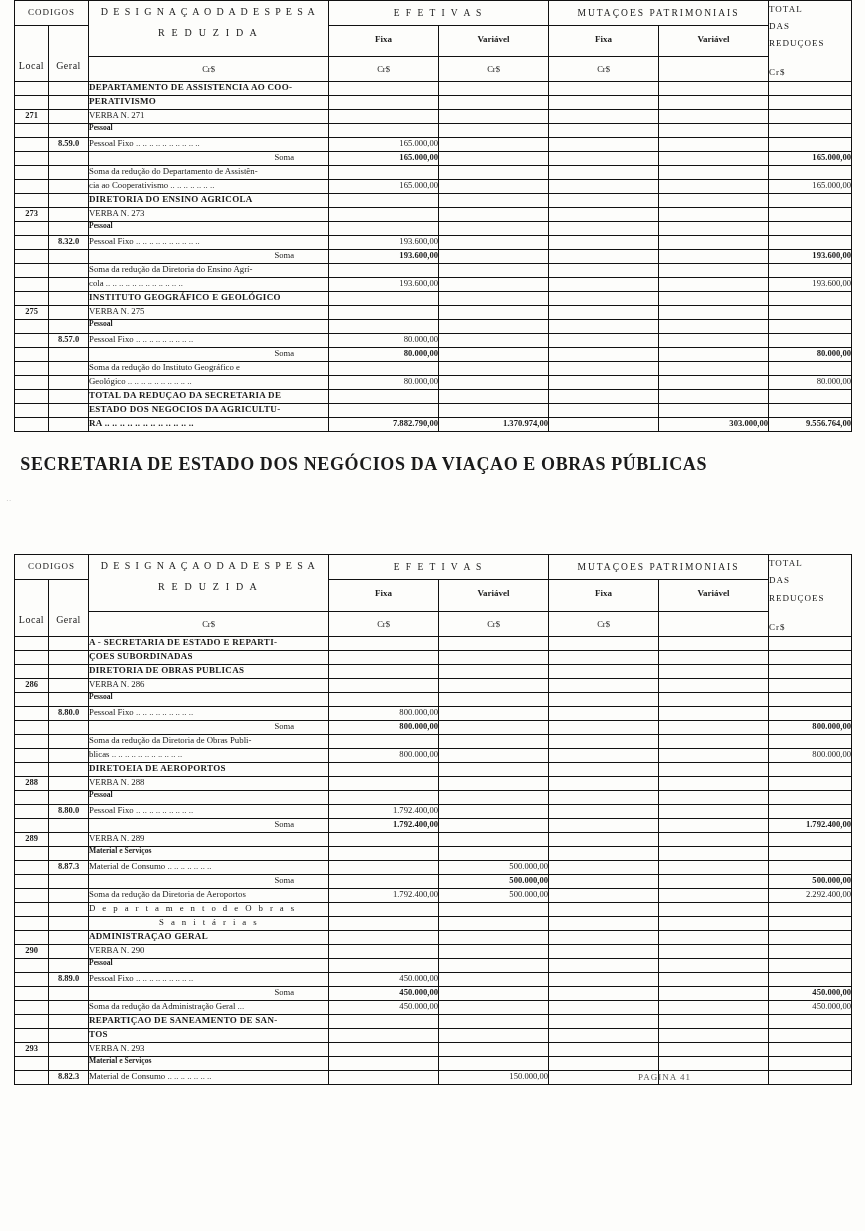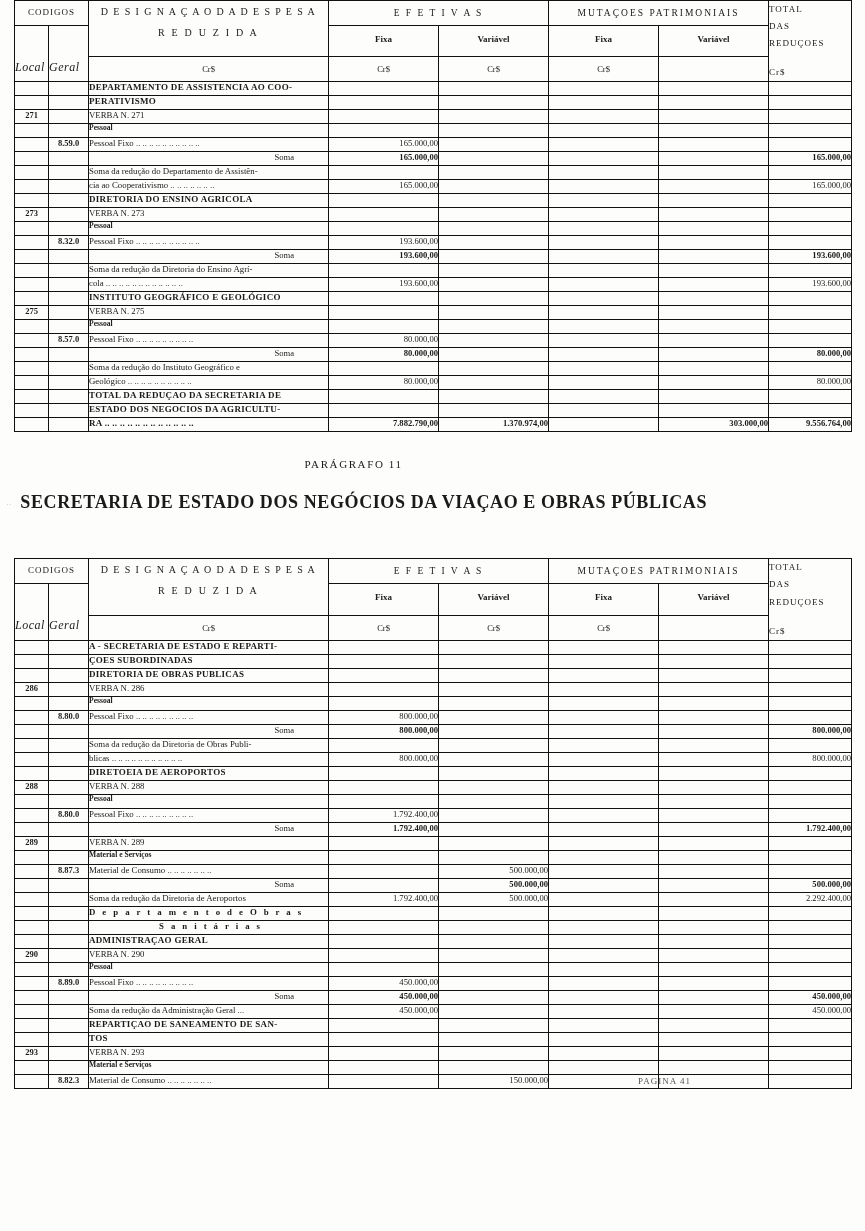--- a/index.html
+++ b/index.html
@@ -30,37 +30,37 @@
   col.c-fixa1{width:110px;}
   col.c-var1{width:110px;}
   col.c-fixa2{width:110px;}
   col.c-var2{width:110px;}
   col.c-total{width:83px;}
 
   
   .hdr-cell{text-align:center;font-size:9px;letter-spacing:.5px;}
   .hdr-codigos{height:22px;line-height:22px;font-size:9px;letter-spacing:1px;}
   .hdr-localgeral{height:48px;}
-  .lg-inner{display:block;font-size:12px;padding-top:34px;letter-spacing:.5px;font-style:italic;}
+  .lg-inner{display:block;text-align:center;font-size:10px;padding-top:34px;letter-spacing:.5px;}
   .hdr-desig{text-align:center;font-size:10px;letter-spacing:1.4px;line-height:2.1;padding-top:6px;}
   .hdr-desig .l2{letter-spacing:2.2px;}
   .hdr-group{text-align:center;font-size:9.5px;letter-spacing:2px;height:24px;line-height:24px;}
   .hdr-sub{text-align:center;font-size:9px;height:26px;line-height:26px;font-weight:bold;}
   .hdr-cur{text-align:center;font-size:8.5px;height:24px;line-height:24px;}
   .hdr-total{text-align:left;font-size:9px;line-height:1.9;padding-top:6px;letter-spacing:1px;}
 
   
   td.local, td.geral{text-align:center;font-size:8.5px;font-weight:bold;padding-top:2px;white-space:nowrap;}
   td.desig{padding:1px 4px 1px 5px;font-size:8.8px;line-height:1.25;}
   td.num{text-align:right;padding:1px 8px 1px 2px;font-size:8.6px;white-space:nowrap;}
   .b{font-weight:bold;}
   .cap{font-weight:bold;font-size:9px;letter-spacing:.3px;}
   .sub-lbl{font-weight:bold;font-size:7.6px;line-height:1.1;display:block;}
   .soma{display:block;text-align:right;padding-right:34px;font-size:8.6px;}
-  .spaced{letter-spacing:2.4px;font-weight:bold;}
+  .spaced{letter-spacing:2.4px;font-weight:normal;}
 
   tr.r td{height:13px;}
 
   .mid-block{
     height:100px;position:relative;
   }
   .para{
     text-align:center;font-size:11px;letter-spacing:1.6px;margin-top:26px;
   }
   .secretaria{
@@ -383,21 +383,20 @@
           <td class="num b">1.370.974,00</td>
           <td class="num"></td>
           <td class="num b">303.000,00</td>
           <td class="num b">9.556.764,00</td>
         </tr>
       </tbody>
   </table>
 
   <div class="mid-block">
     <div class="noise spk" style="left:6px;top:42px;">··</div>
-    <div class="para">PARÁGRAFO 11</div>
     <div class="secretaria">SECRETARIA DE ESTADO DOS NEGÓCIOS DA VIAÇAO E OBRAS PÚBLICAS</div>
   </div>
 
   <table class="ledger">
     <colgroup>
       <col class="c-local">
         <col class="c-geral">
         <col class="c-desig">
       <col class="c-fixa1">
         <col class="c-var1">

